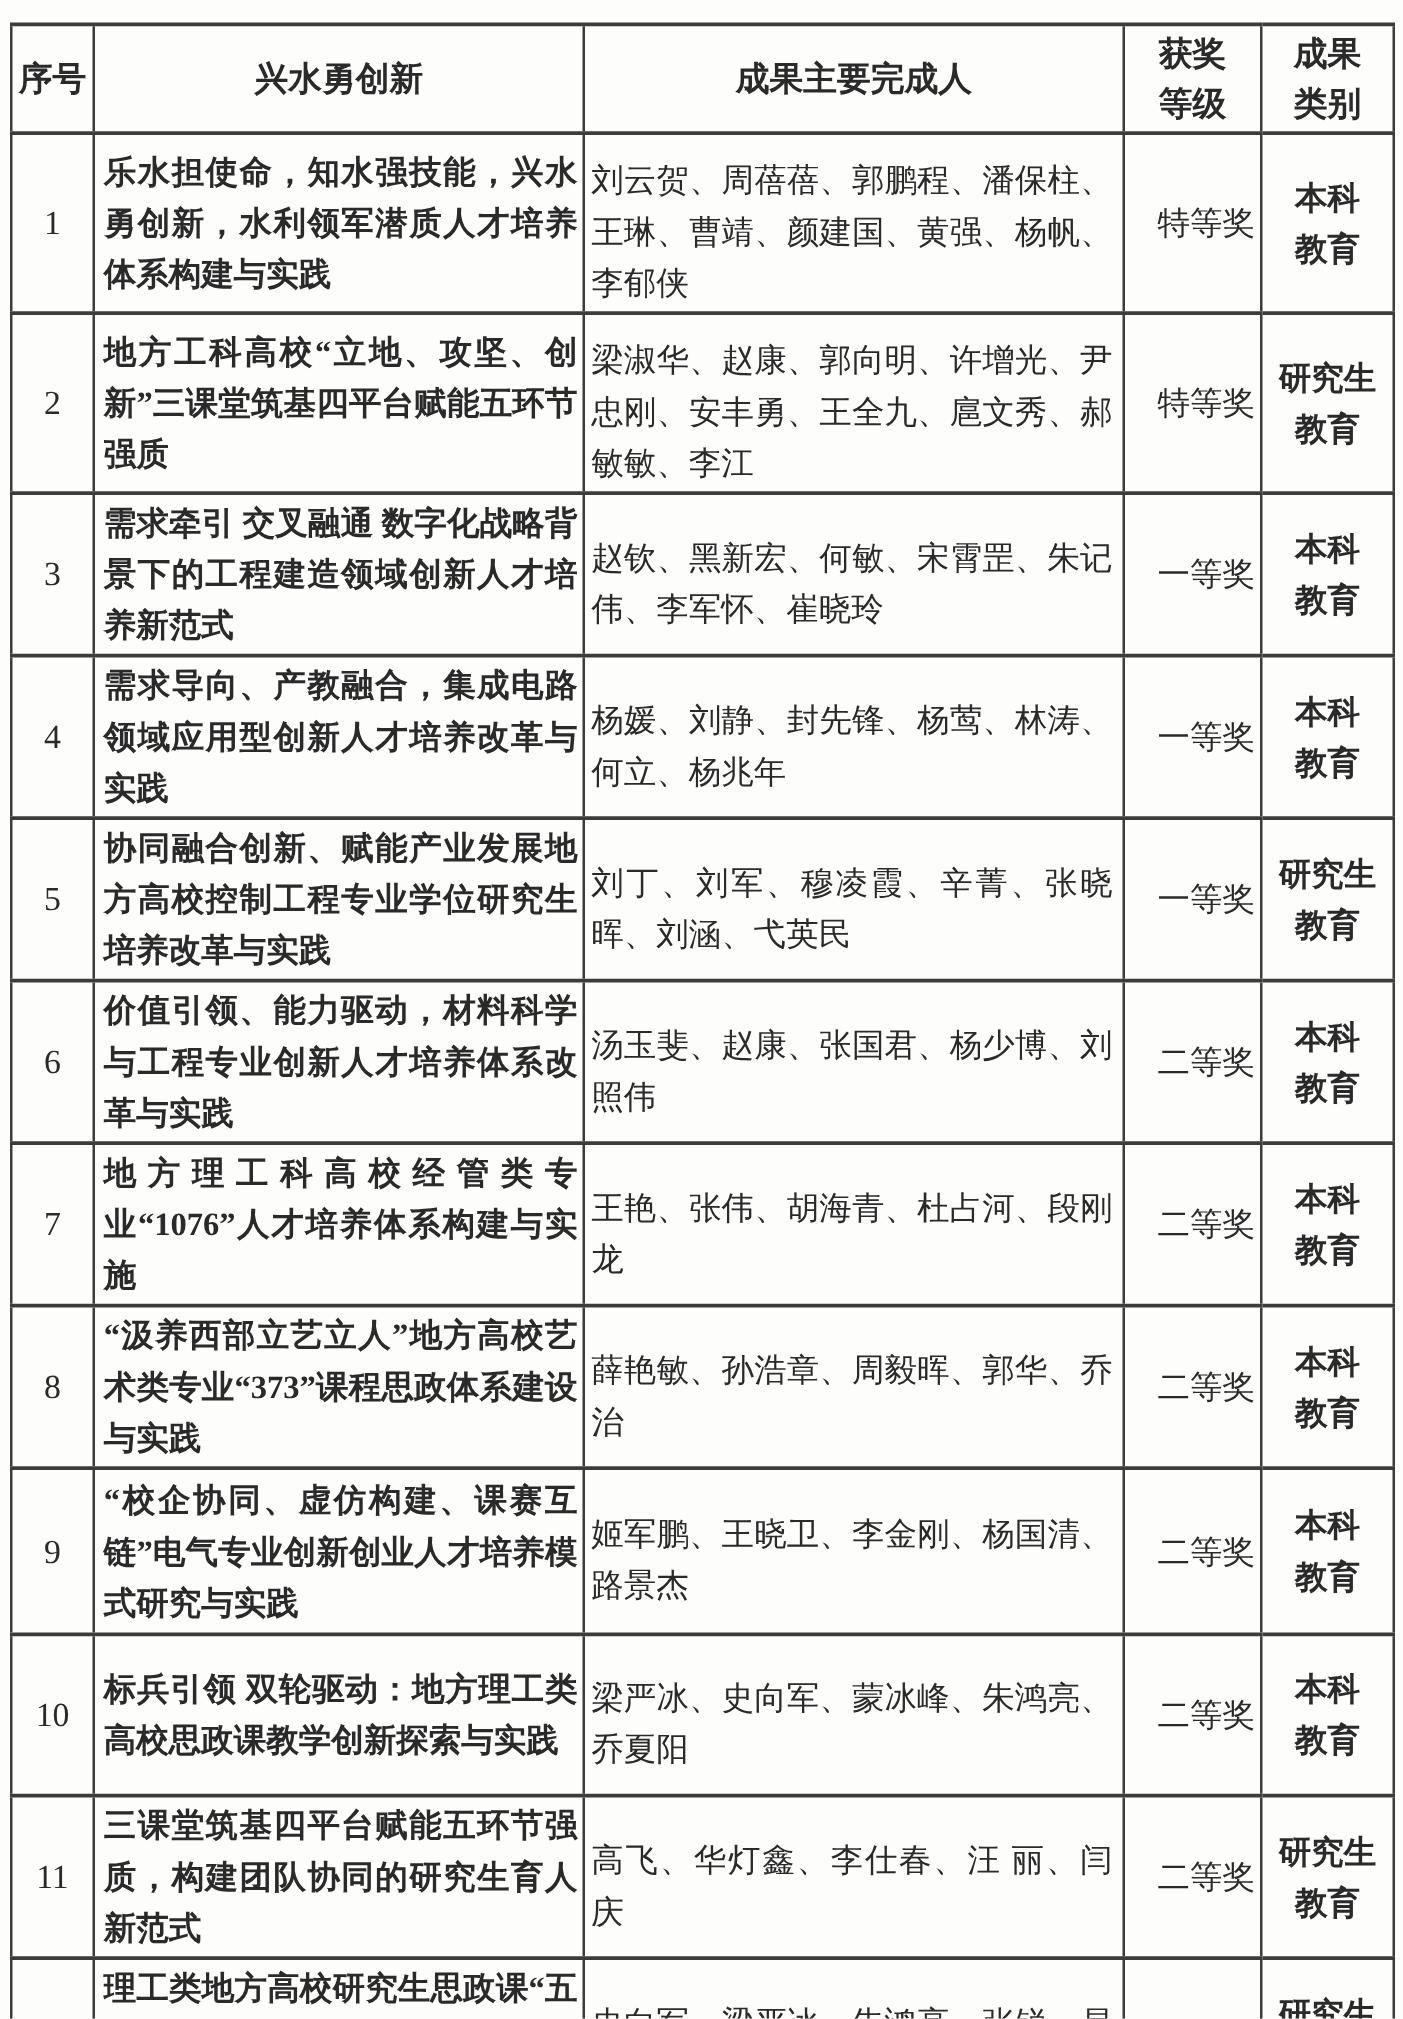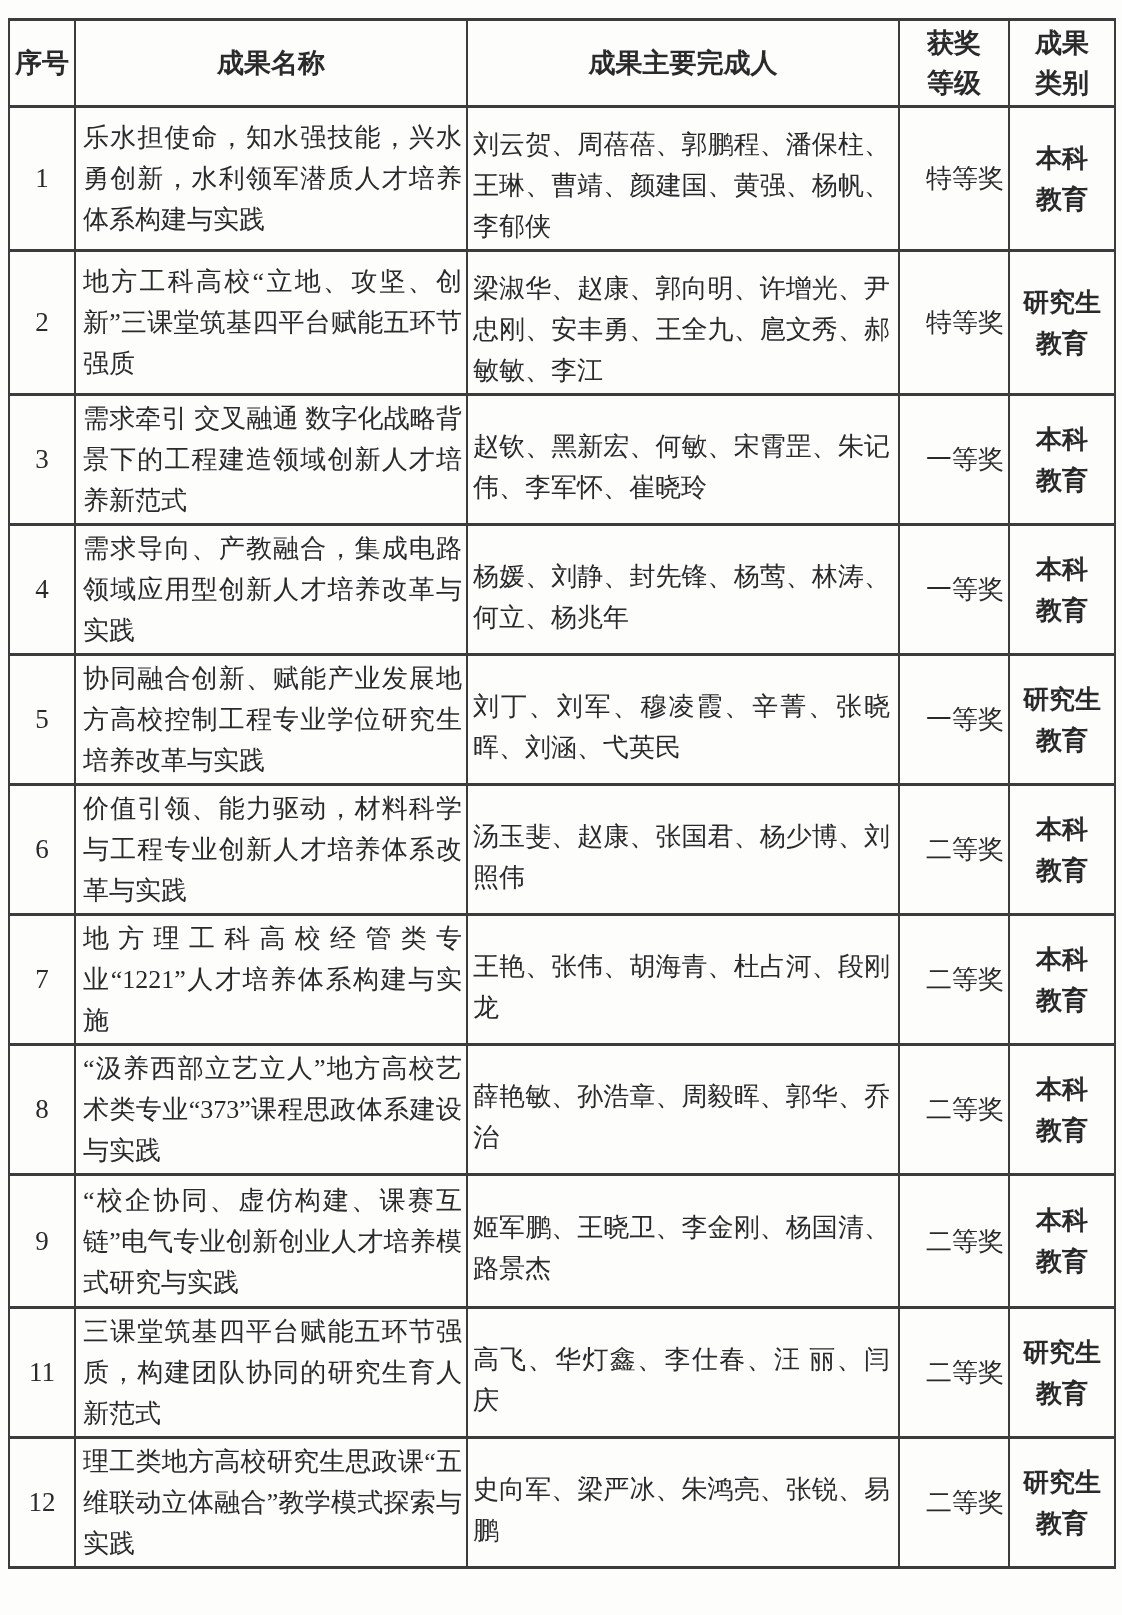--- a/index.html
+++ b/index.html
@@ -43,20 +43,21 @@
     padding: 2px 2px;
   }
   td.c-no {
     text-align: center;
     font-size: 27px;
   }
   td.c-title {
     text-align: justify;
     text-justify: inter-ideograph;
     padding: 2px 4px 2px 7px;
+    font-weight: bold;
   }
   td.c-authors {
     text-align: justify;
     text-justify: inter-ideograph;
     padding: 16px 8px 2px 5px;
     margin-top: 48px;
   }
   td.c-award {
     text-align: right;
   }
@@ -74,21 +75,21 @@
     <colgroup>
       <col style="width:66px">
       <col style="width:392px">
       <col style="width:432px">
       <col style="width:110px">
       <col style="width:106px">
     </colgroup>
     <thead>
       <tr>
         <th>序号</th>
-        <th>成果名称</th>
+        <th>兴水勇创新</th>
         <th>成果主要完成人</th>
         <th>获奖
 等级</th>
         <th>成果
 类别</th>
       </tr>
     </thead>
     <tbody id="table-body">
         <tr style="height: 125px;">
     <td class="c-no">1</td>
@@ -133,38 +134,46 @@
         <tr style="height: 122px;">
     <td class="c-no">6</td>
     <td class="c-title">价值引领、能力驱动，材料科学与工程专业创新人才培养体系改革与实践</td>
     <td class="c-authors">汤玉斐、赵康、张国君、杨少博、刘照伟</td>
     <td class="c-award">二等奖</td>
     <td class="c-category">本科
 教育</td>
   </tr>
         <tr style="height: 110px;">
     <td class="c-no">7</td>
-    <td class="c-title">地方理工科高校经管类专业“1221”人才培养体系构建与实施</td>
+    <td class="c-title">地方理工科高校经管类专业“1076”人才培养体系构建与实施</td>
     <td class="c-authors">王艳、张伟、胡海青、杜占河、段刚龙</td>
     <td class="c-award">二等奖</td>
     <td class="c-category">本科
 教育</td>
   </tr>
         <tr style="height: 125px;">
     <td class="c-no">8</td>
     <td class="c-title">“汲养西部立艺立人”地方高校艺术类专业“373”课程思政体系建设与实践</td>
     <td class="c-authors">薛艳敏、孙浩章、周毅晖、郭华、乔治</td>
     <td class="c-award">二等奖</td>
     <td class="c-category">本科
 教育</td>
   </tr>
         <tr style="height: 133px;">
     <td class="c-no">9</td>
     <td class="c-title">“校企协同、虚仿构建、课赛互链”电气专业创新创业人才培养模式研究与实践</td>
     <td class="c-authors">姬军鹏、王晓卫、李金刚、杨国清、路景杰</td>
+    <td class="c-award">二等奖</td>
+    <td class="c-category">本科
+教育</td>
+  </tr>
+        <tr style="height: 129px;">
+    <td class="c-no">10</td>
+    <td class="c-title">标兵引领 双轮驱动：地方理工类高校思政课教学创新探索与实践</td>
+    <td class="c-authors">梁严冰、史向军、蒙冰峰、朱鸿亮、乔夏阳</td>
     <td class="c-award">二等奖</td>
     <td class="c-category">本科
 教育</td>
   </tr>
         <tr style="height: 130px;">
     <td class="c-no">11</td>
     <td class="c-title">三课堂筑基四平台赋能五环节强质，构建团队协同的研究生育人新范式</td>
     <td class="c-authors">高飞、华灯鑫、李仕春、汪 丽、闫庆</td>
     <td class="c-award">二等奖</td>
     <td class="c-category">研究生

